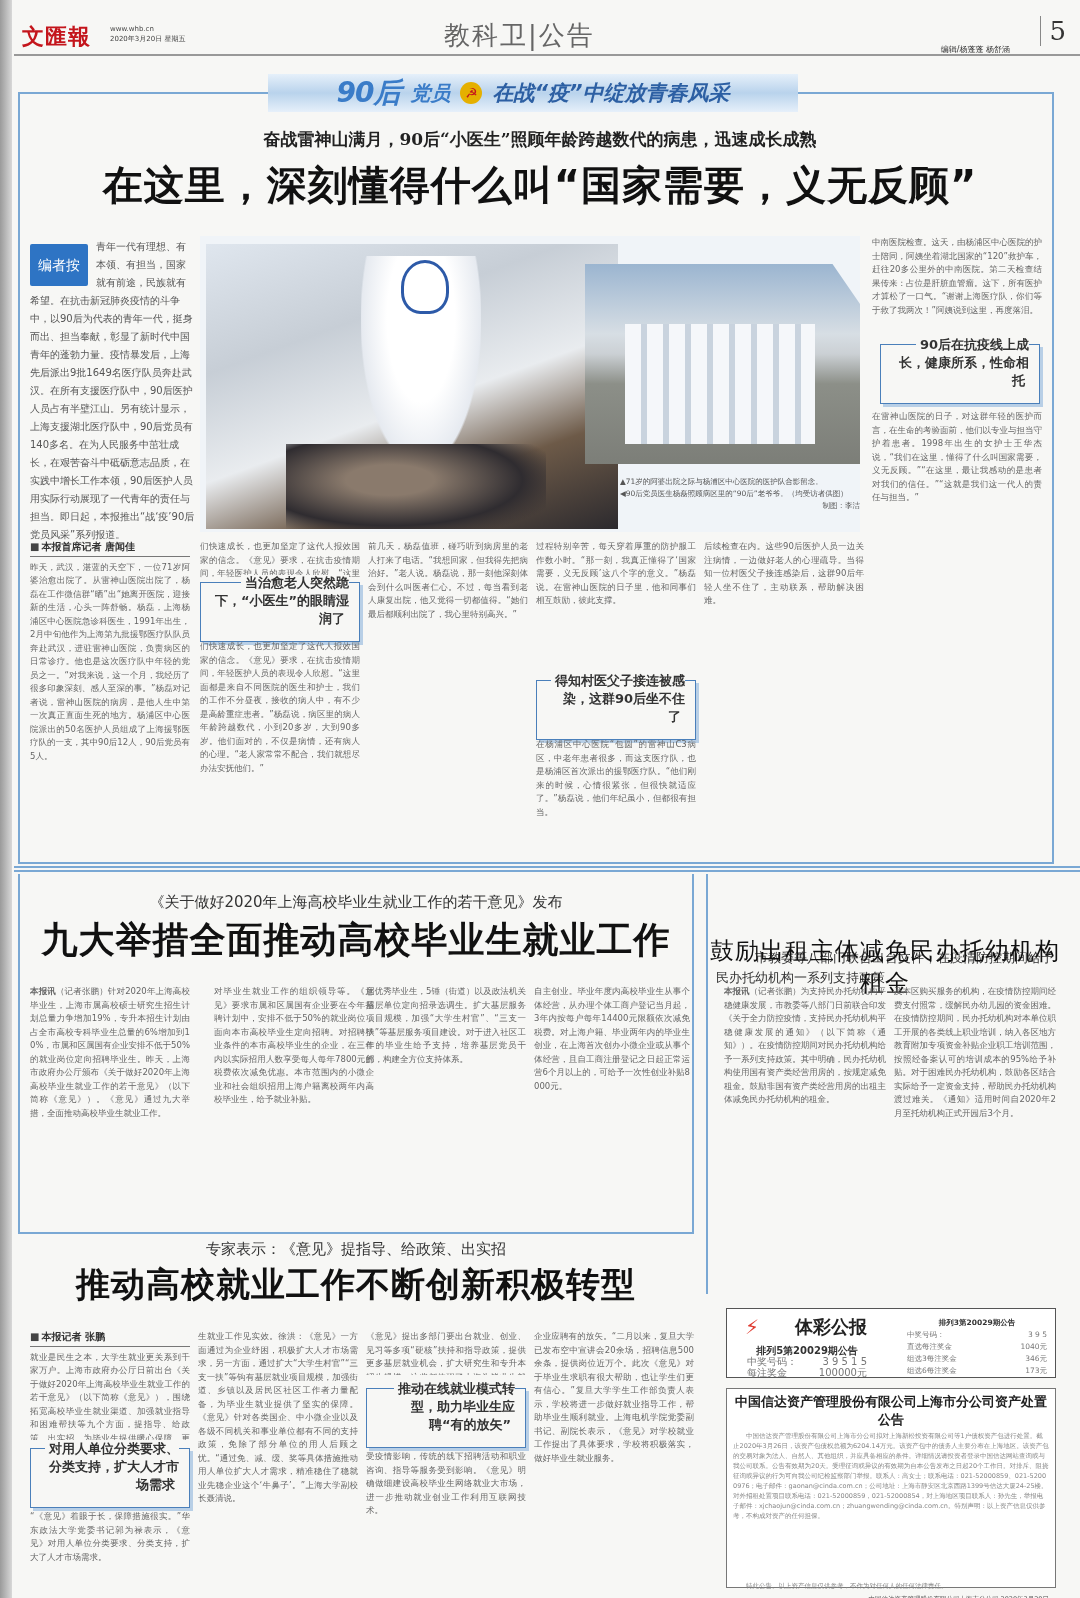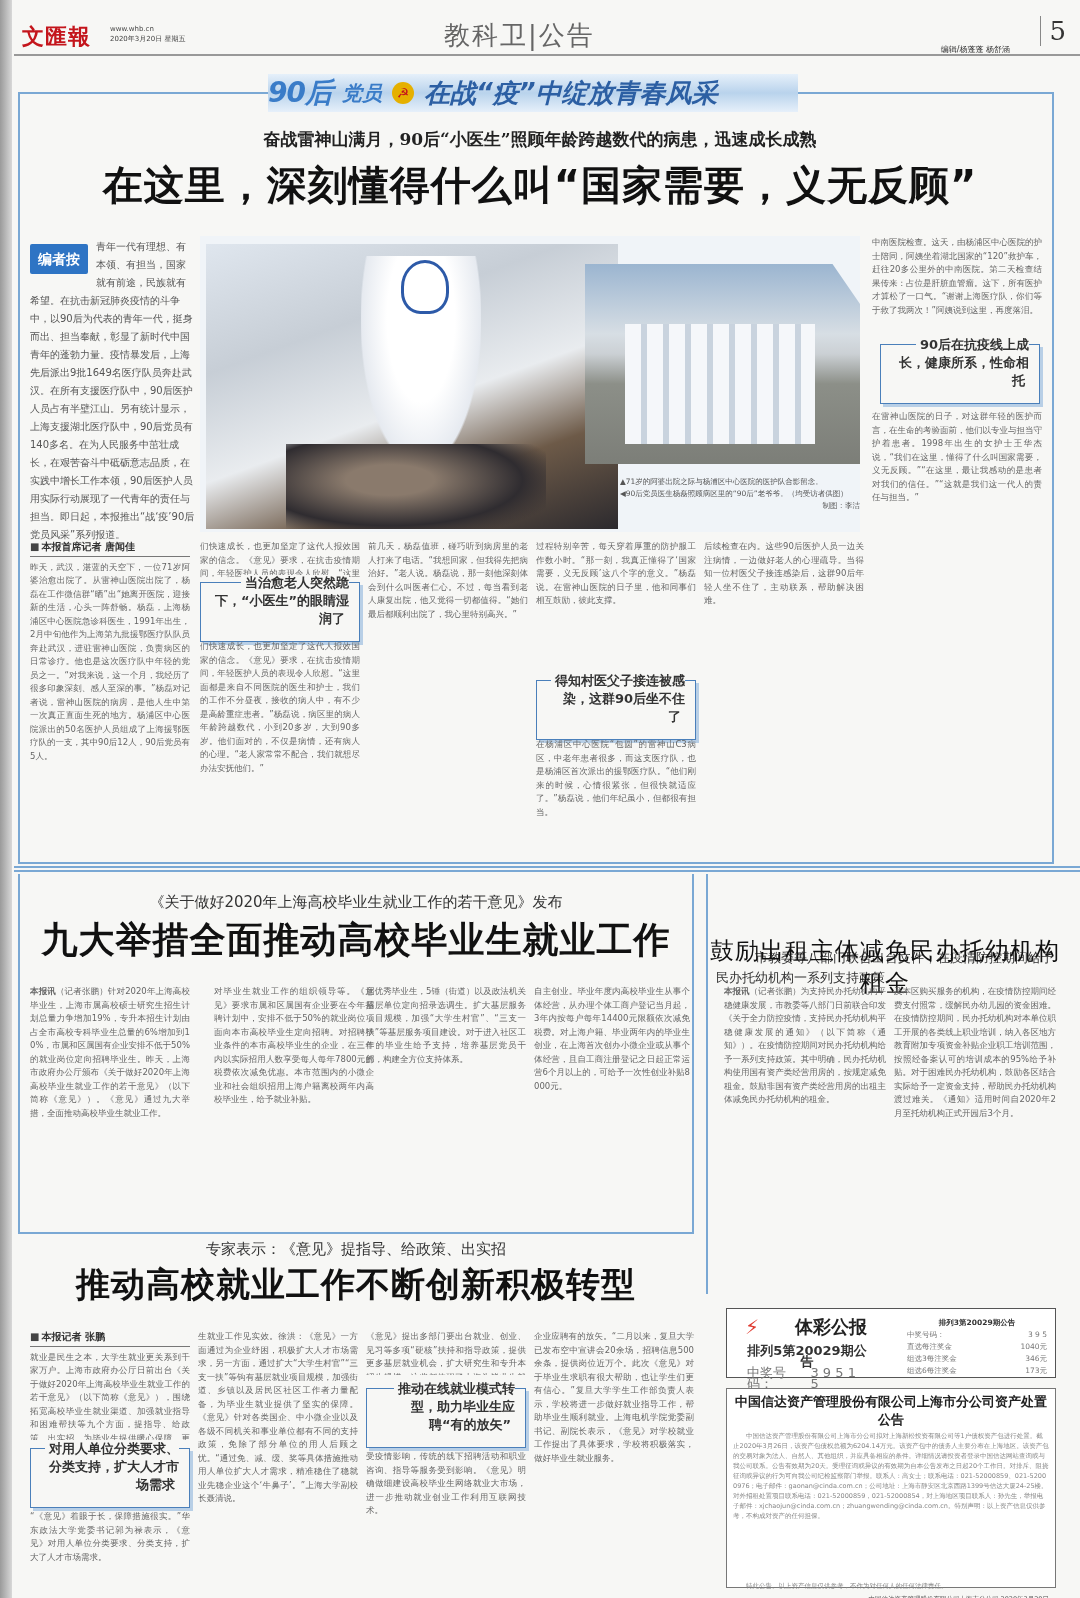--- a/index.html
+++ b/index.html
@@ -4,30 +4,30 @@
 <style>
 *{box-sizing:border-box;margin:0;padding:0}
 body{width:1080px;height:1598px;background:#f7f7f5;font-family:"DejaVu Serif","Liberation Serif",serif;color:#333;position:relative;overflow:hidden}
 .leftedge{position:absolute;left:0;top:0;width:12px;height:1598px;background:linear-gradient(90deg,#9a9a9a,#d8d8d8)}
 .mast{position:absolute;left:14px;top:0;width:1066px;height:56px;border-bottom:2px solid #999}
 .logo{position:absolute;left:8px;top:22px;font-size:22px;font-weight:bold;color:#c4151c;letter-spacing:1px;font-family:"DejaVu Serif",serif}
 .meta{position:absolute;left:96px;top:24px;font-size:7px;color:#444;line-height:10px;font-family:"DejaVu Sans",sans-serif}
 .section{position:absolute;left:430px;top:18px;font-size:26px;color:#666;font-family:"DejaVu Sans",sans-serif;letter-spacing:2px}
 .editors{position:absolute;right:70px;top:44px;font-size:8px;color:#333;font-family:"DejaVu Sans",sans-serif}
 .pagenum{position:absolute;right:14px;top:16px;font-size:26px;color:#333;border-left:1px solid #888;padding-left:8px;font-family:"DejaVu Serif",serif}
-.banner{position:absolute;left:268px;top:74px;width:530px;height:38px;background:linear-gradient(180deg,#e6f0fa,#b9d3ec,#e6f0fa);display:flex;align-items:center;gap:10px;font-family:"DejaVu Sans",sans-serif;font-weight:bold;font-style:italic;color:#2f6db5}
+.banner{position:absolute;left:268px;top:74px;width:530px;height:38px;background:linear-gradient(180deg,#e6f0fa,#b9d3ec,#e6f0fa);display:flex;align-items:center;justify-content:center;gap:10px;font-family:"DejaVu Sans",sans-serif;font-weight:bold;font-style:italic;color:#2f6db5}
 .banner .big{font-size:28px;color:#3a7cc8;letter-spacing:-1px}
 .banner .mid{font-size:20px;color:#3a7cc8}
 .banner .badge{width:22px;height:22px;border-radius:50%;background:#e5b000;color:#c4151c;font-size:14px;display:flex;align-items:center;justify-content:center;font-style:normal}
-.banner .slogan{font-size:26px;color:#2c5fa3}
+.banner .slogan{font-size:21px;color:#2c5fa3}
 .topframe{position:absolute;left:18px;top:92px;width:1036px;height:772px;border:2px solid #7aa8d4;border-top:2px solid #7aa8d4}
 .kicker1{position:absolute;left:0;width:1080px;top:128px;text-align:center;font-size:17px;font-weight:bold;color:#222}
 .head1{position:absolute;left:0;width:1080px;top:158px;text-align:center;font-size:40px;font-weight:bold;color:#111;font-family:"DejaVu Sans",sans-serif;letter-spacing:1px}
 .editor-box{position:absolute;left:30px;top:238px;width:165px;height:290px;font-size:10px;line-height:18px;color:#555;font-family:"DejaVu Sans",sans-serif}
-.editor-label{float:left;background:#2e74c4;color:#fff;font-size:14px;font-weight:bold;padding:6px 8px;margin:6px 8px 4px 0;border-radius:2px}
+.editor-label{float:left;background:#2e74c4;color:#fff;font-size:14px;font-weight:normal;padding:12px 8px;margin:6px 8px 4px 0;border-radius:2px}
 .photoarea{position:absolute;left:200px;top:236px;width:660px;height:296px;background:#f0f4f8}
 .photo1{position:absolute;left:6px;top:8px;width:412px;height:285px;background:linear-gradient(160deg,#dfe6ee 0%,#c7ced6 30%,#e9ecef 55%,#6d5a48 75%,#2c2a2e 100%);overflow:hidden}
 .photo1 .ppe{position:absolute;left:155px;top:12px;width:120px;height:210px;background:radial-gradient(ellipse at 50% 30%,#ffffff 40%,#e6eaf0 70%,transparent 72%);}
 .photo1 .ppe:before{content:"";position:absolute;left:40px;top:4px;width:42px;height:48px;border-radius:50% 50% 40% 40%;background:#fff;border:3px solid #2d5aa8}
 .photo1 .patient{position:absolute;left:80px;top:200px;width:260px;height:90px;background:radial-gradient(ellipse at 40% 40%,#8a7a6c 20%,#2f2c30 60%,transparent 80%)}
 .photo2{position:absolute;left:385px;top:28px;width:275px;height:200px;background:linear-gradient(180deg,#9bb5d0 0%,#d7dee4 35%,#cbd0d4 45%,#8c8f88 60%,#7c7e78 100%);clip-path:polygon(0 0,90% 0,100% 20%,100% 100%,0 100%);overflow:hidden}
 .photo2 .team{position:absolute;left:40px;top:60px;width:190px;height:120px;background:repeating-linear-gradient(90deg,#f5f7fa 0 16px,#c9d3de 16px 22px)}
 .caption{position:absolute;left:420px;top:240px;width:240px;font-size:7.5px;line-height:12px;color:#555;font-family:"DejaVu Sans",sans-serif}
 .col{position:absolute;font-size:8.5px;line-height:13.5px;color:#666;font-family:"DejaVu Sans",sans-serif;text-align:justify;overflow:hidden;word-break:break-all}
 .byline{font-weight:bold;color:#333;border-bottom:1px solid #777;padding-bottom:2px;margin-bottom:4px;font-size:10px}
@@ -40,21 +40,21 @@
 .kicker2{position:absolute;left:18px;width:676px;top:893px;text-align:center;font-size:15px;color:#333;font-family:"DejaVu Sans",sans-serif}
 .head2{position:absolute;left:18px;width:676px;top:916px;text-align:center;font-size:36px;font-weight:bold;color:#111;letter-spacing:1px}
 .art3frame{position:absolute;left:706px;top:874px;width:360px;height:420px;border-left:2px solid #7aa8d4}
 .kicker3{position:absolute;left:716px;width:340px;top:948px;font-size:13px;color:#333;font-family:Liberation Serif, serif;line-height:20px;text-indent:3em}
 .head3{position:absolute;left:710px;width:350px;top:935px;text-align:center;font-size:24px;color:#111;letter-spacing:1px}
 .kicker4{position:absolute;left:18px;width:676px;top:1240px;text-align:center;font-size:15px;color:#333;font-family:"DejaVu Sans",sans-serif}
 .head4{position:absolute;left:18px;width:676px;top:1262px;text-align:center;font-size:34px;font-weight:bold;color:#111;letter-spacing:1px}
 .lottery{position:absolute;left:726px;top:1308px;width:330px;height:70px;border:1.5px solid #555;background:#fff;font-family:"DejaVu Sans",sans-serif}
 .lot-logo{position:absolute;left:18px;top:6px;font-size:20px;color:#e03c31}
 .lot-title{position:absolute;left:68px;top:6px;font-size:18px;font-weight:bold;color:#222}
-.lot-a{position:absolute;left:20px;top:36px;width:120px;font-size:13px;line-height:11px;color:#777}
+.lot-a{position:absolute;left:20px;top:36px;width:120px;font-size:10px;line-height:11px;color:#777}
 .lot-a .h,.lot-b .h{font-weight:bold;color:#333;text-align:center}
 .lot-b{position:absolute;left:180px;top:8px;width:140px;font-size:7.5px;line-height:12px;color:#777}
 .row{display:flex;justify-content:space-between}
 .notice{position:absolute;left:726px;top:1388px;width:330px;height:200px;border:1.5px solid #777;background:#fff;padding:4px 6px;font-family:"DejaVu Sans",sans-serif}
 .notice-title{font-size:13px;font-weight:bold;color:#222;text-align:center;margin-bottom:2px}
 .notice-body{font-size:6.5px;line-height:10px;color:#888;text-indent:2em;height:150px;overflow:hidden;word-break:break-all}
 .notice-sign{font-size:6.5px;color:#555;text-align:right;margin-top:4px}
 </style>
 </head>
 <body>

